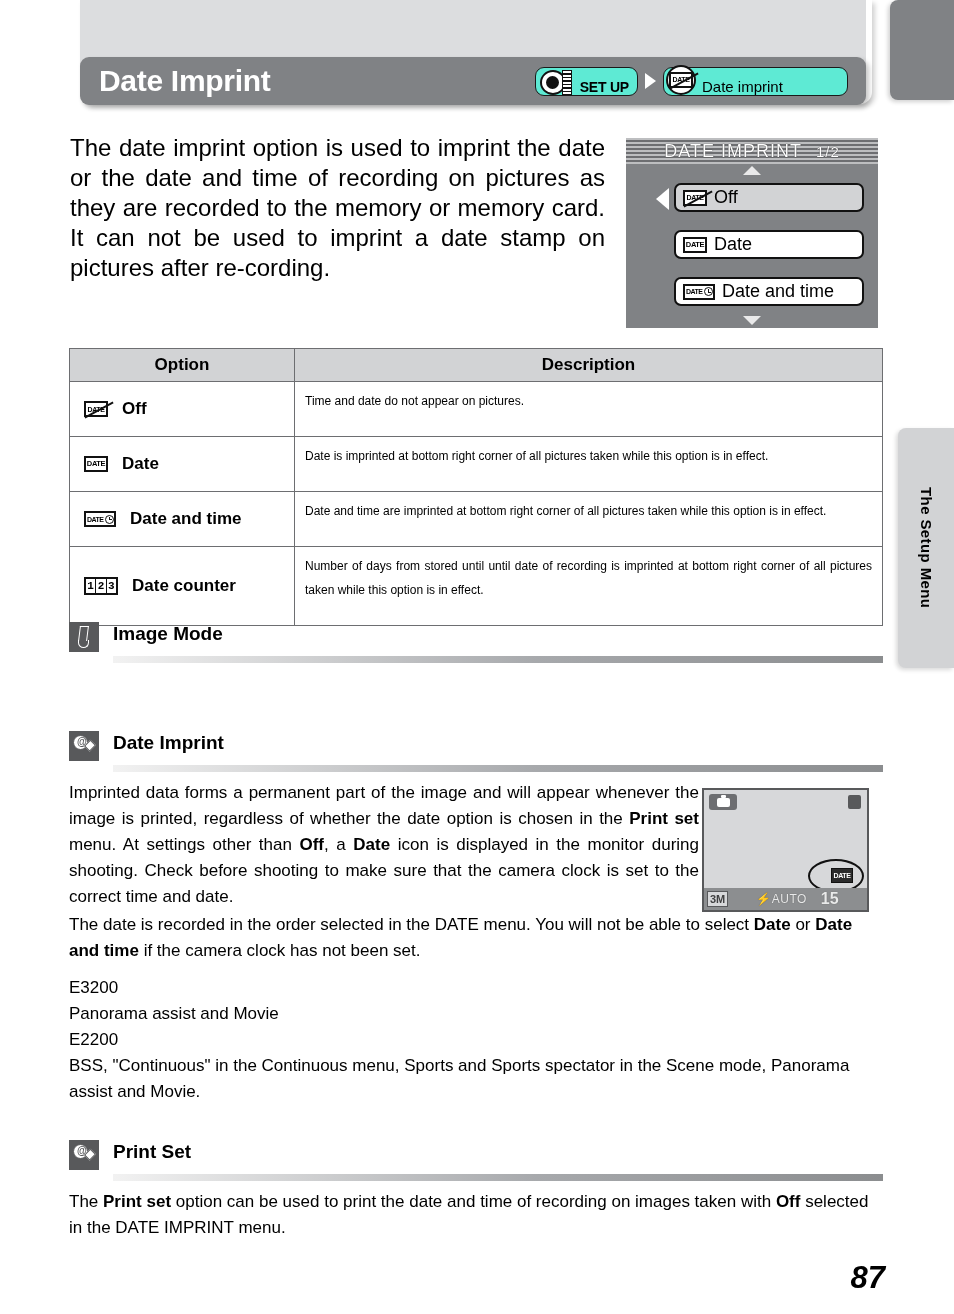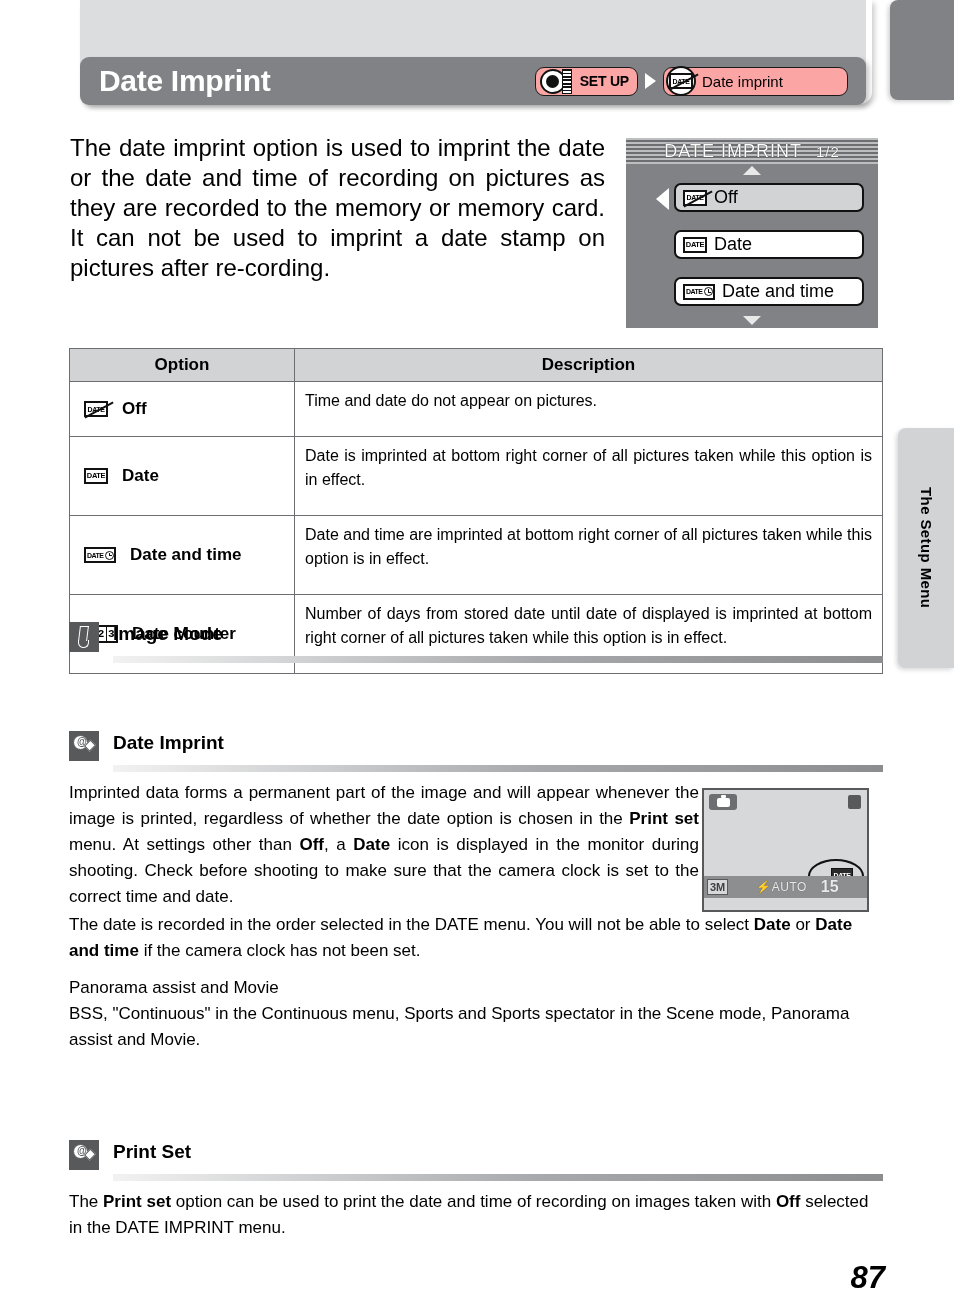--- a/index.html
+++ b/index.html
@@ -43,22 +43,22 @@
   }
   #header-title{
     color:#fff; font-size:30px; font-weight:bold; letter-spacing:-0.3px;
     margin-left:19px; line-height:1;
   }
   #header-path{
     margin-left:auto; margin-right:18px;
     display:flex; align-items:center; gap:7px;
   }
   .pill{
-    background:#fca5a5; border-radius:9px; height:29px;
-    display:flex; align-items:center; position:relative;
+    background:#5eead4; border-radius:9px; height:29px;
+    display:flex; align-items:flex-end; position:relative;
     border:1px solid #1a1a1a;
   }
   .setup-pill{ padding:0 8px 0 4px; gap:2px; }
   .setup-label{ font-size:14px; font-weight:bold; letter-spacing:-.2px; }
   .path-arrow{
     width:0;height:0;border-left:11px solid #ffffff;
     border-top:8px solid transparent;border-bottom:8px solid transparent;
   }
   .menu-pill{ padding:0 10px 0 4px; gap:6px; min-width:185px; }
   .menu-pill-label{ font-size:15px; }
@@ -162,21 +162,21 @@
     vertical-align:middle;
   }
   #opt-table thead th{
     background:#d2d3d5; height:33px; font-size:17px; font-weight:bold;
   }
   .col-opt{ width:225px; }
   .cell-opt{ padding:8px 6px 8px 14px; }
   .opt-inner{ display:flex;align-items:center;gap:14px; }
   .opt-label{ font-size:17px;font-weight:bold; }
   .cell-desc{
-    padding:7px 10px 23px 10px; font-size:16px; line-height:24px; text-align:justify;
+    padding:7px 10px 23px 10px; font-size:12px; line-height:24px; text-align:justify;
   }
   .counter-ico{
     width:34px;height:18px;border:2px solid #111;background:#fff;flex:none;
     display:flex;align-items:stretch;
   }
   .counter-ico i{
     flex:1;border-right:1.5px solid #111;font-style:normal;
     font-size:11px;font-weight:bold;line-height:14px;text-align:center;
     font-family:"Liberation Mono",monospace;
   }
@@ -235,21 +235,21 @@
     width:13px;height:9px;background:#fff;border-radius:2px;position:relative;
   }
   #lcd-shot .cam-badge .b:before{
     content:"";position:absolute;left:4px;top:-2.5px;width:5px;height:3px;background:#fff;border-radius:1px;
   }
   #lcd-shot .batt{
     position:absolute;right:6px;top:5px;width:13px;height:14px;border:2px solid #58595b;border-radius:2px;
     background:#58595b;
   }
   #lcd-shot .statusbar{
-    position:absolute;left:0;bottom:12px;width:100%;height:22px;background:#8c8e90;
+    position:absolute;left:0;bottom:0;width:100%;height:22px;background:#8c8e90;
     display:flex;align-items:center;
   }
   #lcd-shot .mp{
     margin-left:3px;background:#d7d8da;color:#404041;font-size:11px;font-weight:bold;
     padding:0 2px;line-height:14px;border:1px solid #58595b;
   }
   #lcd-shot .flash{
     margin-left:28px;color:#e9eaea;font-size:12px;letter-spacing:0.5px;font-weight:normal;
     text-shadow:0 0 1px #555;
   }
@@ -399,21 +399,21 @@
       <td class="cell-opt">
         <div class="opt-inner">
           <span class="counter-ico">
               <i>1</i>
               <i>2</i>
               <i>3</i>
             </span>
           <span class="opt-label">Date counter</span>
         </div>
       </td>
-      <td class="cell-desc">Number of days from stored date until date of displayed is imprinted at bottom right corner of all pictures taken while this option is in effect.</td>
+      <td class="cell-desc">Number of days from stored until until date of recording is imprinted at bottom right corner of all pictures taken while this option is in effect.</td>
     </tr>
   </tbody>
 </table>
 
 <div class="note" style="top:622px">
   <div class="note-head">
     <span class="note-ico">
       <span class="pencil">
           <span class="body"></span>
           <span class="tip"></span>
@@ -434,21 +434,23 @@
     </span>
     <span class="note-title">Date Imprint</span>
   </div>
   <div class="note-rule"></div>
   <div class="note-body" style="width:630px">Imprinted data forms a permanent part of the image and will appear whenever the image is printed, regardless of whether the date option is chosen in the <b>Print set</b> menu. At settings other than <b>Off</b>, a <b>Date</b> icon is displayed in the monitor during shooting. Check before shooting to make sure that the camera clock is set to the correct time and date.</div>
 </div>
 
 <div class="plain" style="top:912px;width:814px;">The date is recorded in the order selected in the DATE menu. You will not be able to select <b>Date</b> or <b>Date and time</b> if the camera clock has not been set.</div>
 
 <div class="plain" style="top:975px;width:814px;">
+  <div>E3200</div>
   <div>Panorama assist and Movie</div>
+  <div>E2200</div>
   <div>BSS, "Continuous" in the Continuous menu, Sports and Sports spectator in the Scene mode, Panorama assist and Movie.</div>
 </div>
 
 <div class="note" style="top:1140px">
   <div class="note-head">
     <span class="note-ico">
       <span class="bulb">
           <span class="head"></span>
           <span class="stem"></span>
         </span>

